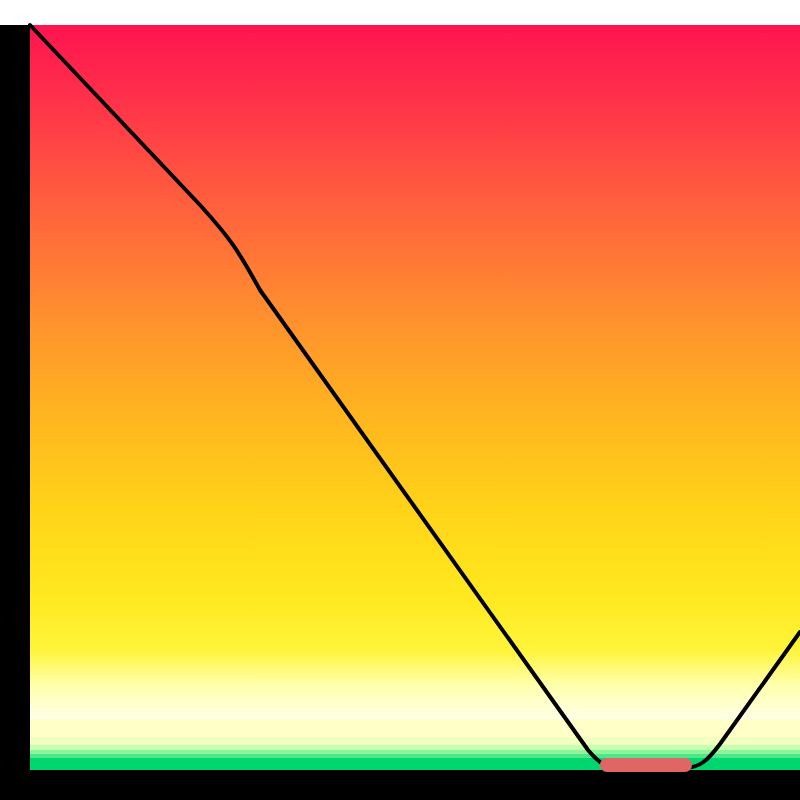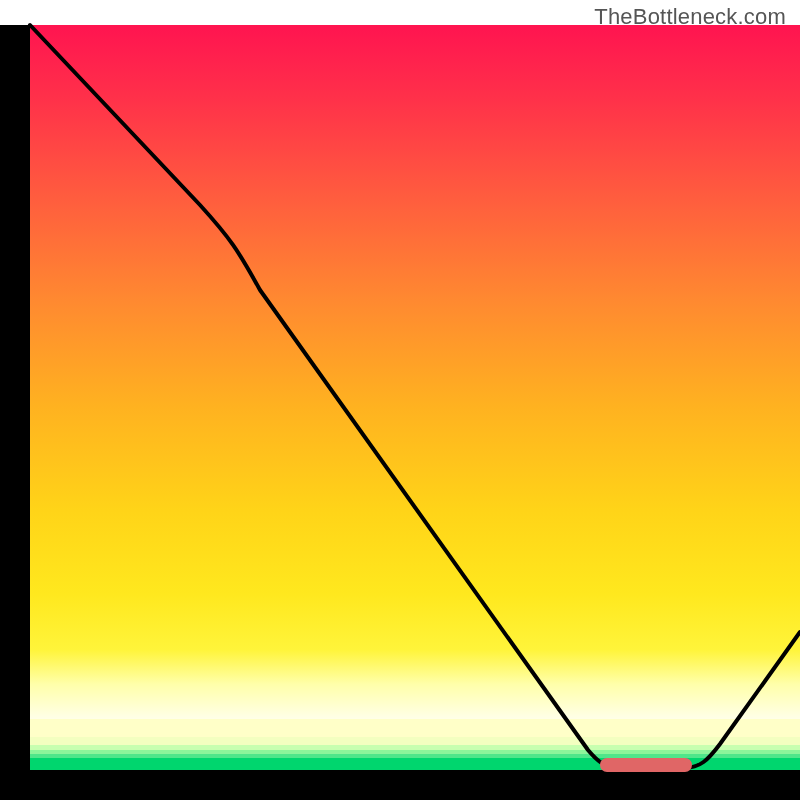--- a/index.html
+++ b/index.html
@@ -25,21 +25,20 @@
     letter-spacing: 0.2px;
   }
   svg {
     display: block;
   }
 </style>
 </head>
 <body>
 <div class="container">
 
-  <div class="attribution">TheBottleneck.com</div>
 
   <svg width="800" height="800" viewBox="0 0 800 800">
     <defs>
 
       <linearGradient id="rainbow" x1="0" y1="0" x2="0" y2="1">
         <stop offset="0.00" stop-color="#ff1450"></stop>
         <stop offset="0.10" stop-color="#ff2f4a"></stop>
         <stop offset="0.25" stop-color="#ff5d3e"></stop>
         <stop offset="0.40" stop-color="#ff8a30"></stop>
         <stop offset="0.55" stop-color="#ffb220"></stop>

